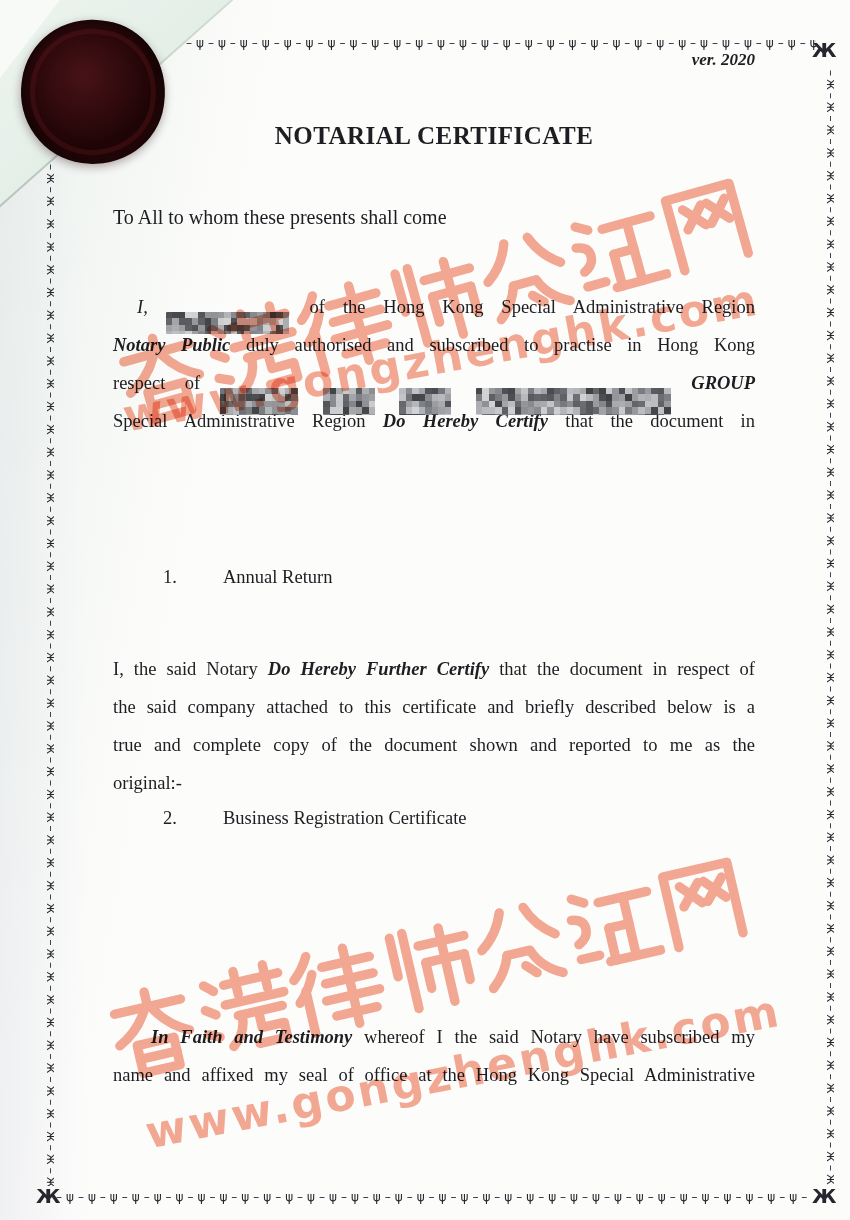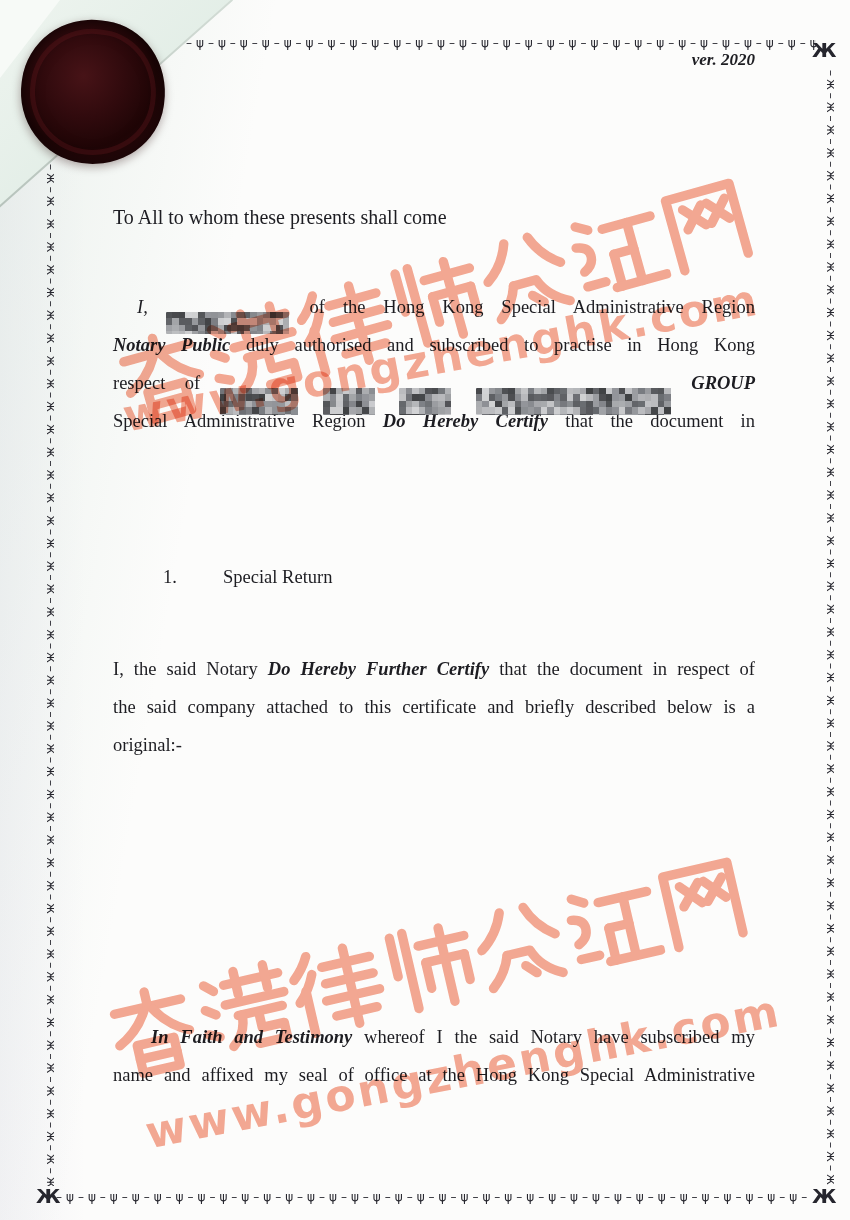--- a/index.html
+++ b/index.html
@@ -80,20 +80,21 @@
 
   <div class="border b-top">–ψ–ψ–ψ–ψ–ψ–ψ–ψ–ψ–ψ–ψ–ψ–ψ–ψ–ψ–ψ–ψ–ψ–ψ–ψ–ψ–ψ–ψ–ψ–ψ–ψ–ψ–ψ–ψ–ψ–ψ–ψ–ψ–ψ–ψ–ψ–ψ–</div>
   <div class="border b-bottom">–ψ–ψ–ψ–ψ–ψ–ψ–ψ–ψ–ψ–ψ–ψ–ψ–ψ–ψ–ψ–ψ–ψ–ψ–ψ–ψ–ψ–ψ–ψ–ψ–ψ–ψ–ψ–ψ–ψ–ψ–ψ–ψ–ψ–ψ–ψ–ψ–ψ–ψ–ψ–ψ–ψ–ψ–</div>
   <div class="border b-left">–ж–ж–ж–ж–ж–ж–ж–ж–ж–ж–ж–ж–ж–ж–ж–ж–ж–ж–ж–ж–ж–ж–ж–ж–ж–ж–ж–ж–ж–ж–ж–ж–ж–ж–ж–ж–ж–ж–ж–ж–ж–ж–ж–ж–ж–ж–ж–ж–ж–ж–ж–ж–ж–ж–ж–ж–</div>
   <div class="border b-right">–ж–ж–ж–ж–ж–ж–ж–ж–ж–ж–ж–ж–ж–ж–ж–ж–ж–ж–ж–ж–ж–ж–ж–ж–ж–ж–ж–ж–ж–ж–ж–ж–ж–ж–ж–ж–ж–ж–ж–ж–ж–ж–ж–ж–ж–ж–ж–ж–ж–ж–ж–ж–ж–ж–ж–ж–ж–ж–ж–ж–</div>
   <span class="corner c-tr">Ж</span>
   <span class="corner c-bl">Ж</span>
   <span class="corner c-br">Ж</span>
 
   <div class="version">ver. 2020</div>
+  <h1 class="title">NOTARIAL CERTIFICATE</h1>
   <div class="salutation">To All to whom these presents shall come</div>
 
   <div class="doc-body" id="doc-body">
       <div class="block para" style="top: 288px;">
         <div class="jline"><span class="it" style="padding-left: 24px;">I, </span><span class="mosaic" style="width: 126px; height: 22px;">
             <i style="width: 6.5px; height: 6.5px; background: rgb(79, 81, 84);"></i>
             <i style="width: 6.5px; height: 6.5px; background: rgb(72, 73, 76);"></i>
             <i style="width: 6.5px; height: 6.5px; background: rgb(69, 71, 74);"></i>
             <i style="width: 6.5px; height: 6.5px; background: rgb(210, 211, 213);"></i>
             <i style="width: 6.5px; height: 6.5px; background: rgb(208, 209, 210);"></i>
@@ -460,26 +461,28 @@
             <i style="width: 6.5px; height: 6.5px; background: rgb(158, 160, 163);"></i>
             <i style="width: 6.5px; height: 6.5px; background: rgb(155, 157, 161);"></i>
             <i style="width: 6.5px; height: 6.5px; background: rgb(137, 139, 144);"></i>
             <i style="width: 6.5px; height: 6.5px; background: rgb(79, 81, 84);"></i>
             <i style="width: 6.5px; height: 6.5px; background: rgb(74, 76, 79);"></i>
             <i style="width: 6.5px; height: 6.5px; background: rgb(106, 109, 113);"></i>
             <i style="width: 6.5px; height: 6.5px; background: rgb(179, 180, 183);"></i>
           </span><span> </span><span class="bi">GROUP</span></div>
         <div class="jline"><span>Special Administrative Region </span><span class="bi">Do Hereby Certify</span><span> that the document in</span></div>
       </div>
-      <div class="block item" style="top: 558px;"><span class="inum">1.</span><span>Special Return</span></div>
+      <div class="block item" style="top: 558px;"><span class="inum">1.</span><span>Annual Return</span></div>
       <div class="block para" style="top: 650px;">
         <div class="jline"><span>I, the said Notary </span><span class="bi">Do Hereby Further Certify</span><span> that the document in respect of</span></div>
         <div class="jline"><span>the said company attached to this certificate and briefly described below is a</span></div>
+        <div class="jline"><span>true and complete copy of the document shown and reported to me as the</span></div>
         <div class="jline last"><span>original:-</span></div>
       </div>
+      <div class="block item" style="top: 799px;"><span class="inum">2.</span><span>Business Registration Certificate</span></div>
       <div class="block para" style="top: 1018px;">
         <div class="jline"><span class="bi" style="padding-left: 38px;">In Faith and Testimony</span><span> whereof I the said Notary have subscribed my</span></div>
         <div class="jline"><span>name and affixed my seal of office at the Hong Kong Special Administrative</span></div>
       </div>
     </div>
 
   <svg class="defs" aria-hidden="true">
     <defs>
       <symbol id="cn0" viewBox="0 0 100 100">
           <path d="M14 24 H86"></path>

